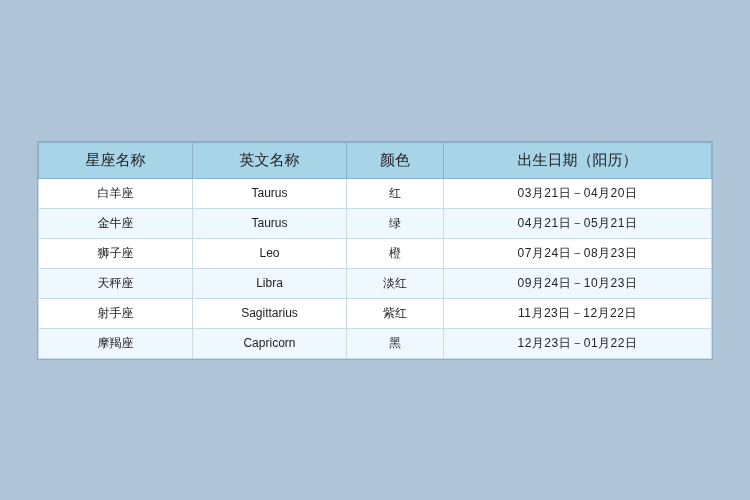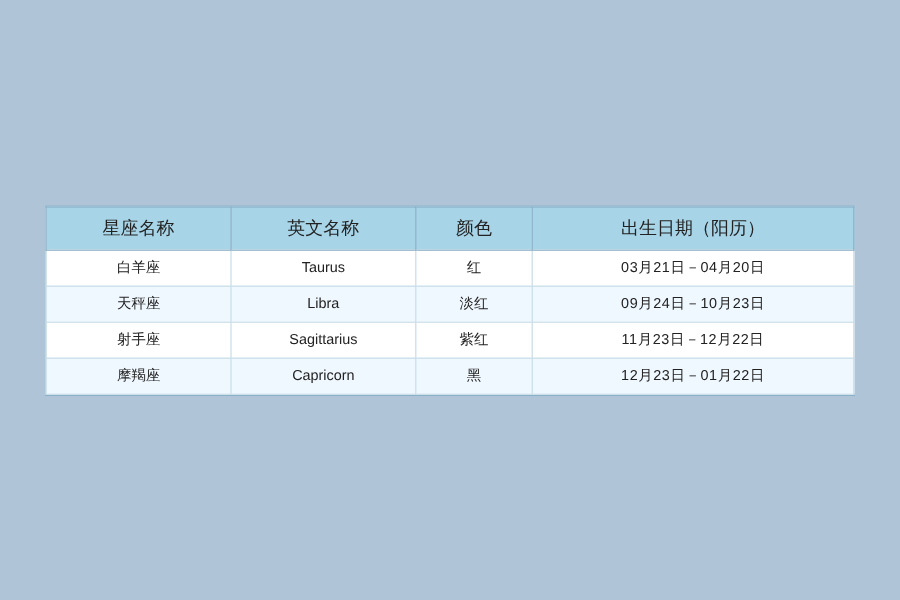--- a/index.html
+++ b/index.html
@@ -81,20 +81,32 @@
       </tr>
     </thead>
     <tbody id="table-body">
     <tr>
           <td>白羊座</td>
           <td>Taurus</td>
           <td>红</td>
           <td>03月21日－04月20日</td>
         </tr>
         <tr>
+          <td>金牛座</td>
+          <td>Taurus</td>
+          <td>绿</td>
+          <td>04月21日－05月21日</td>
+        </tr>
+        <tr>
+          <td>狮子座</td>
+          <td>Leo</td>
+          <td>橙</td>
+          <td>07月24日－08月23日</td>
+        </tr>
+        <tr>
           <td>天秤座</td>
           <td>Libra</td>
           <td>淡红</td>
           <td>09月24日－10月23日</td>
         </tr>
         <tr>
           <td>射手座</td>
           <td>Sagittarius</td>
           <td>紫红</td>
           <td>11月23日－12月22日</td>

